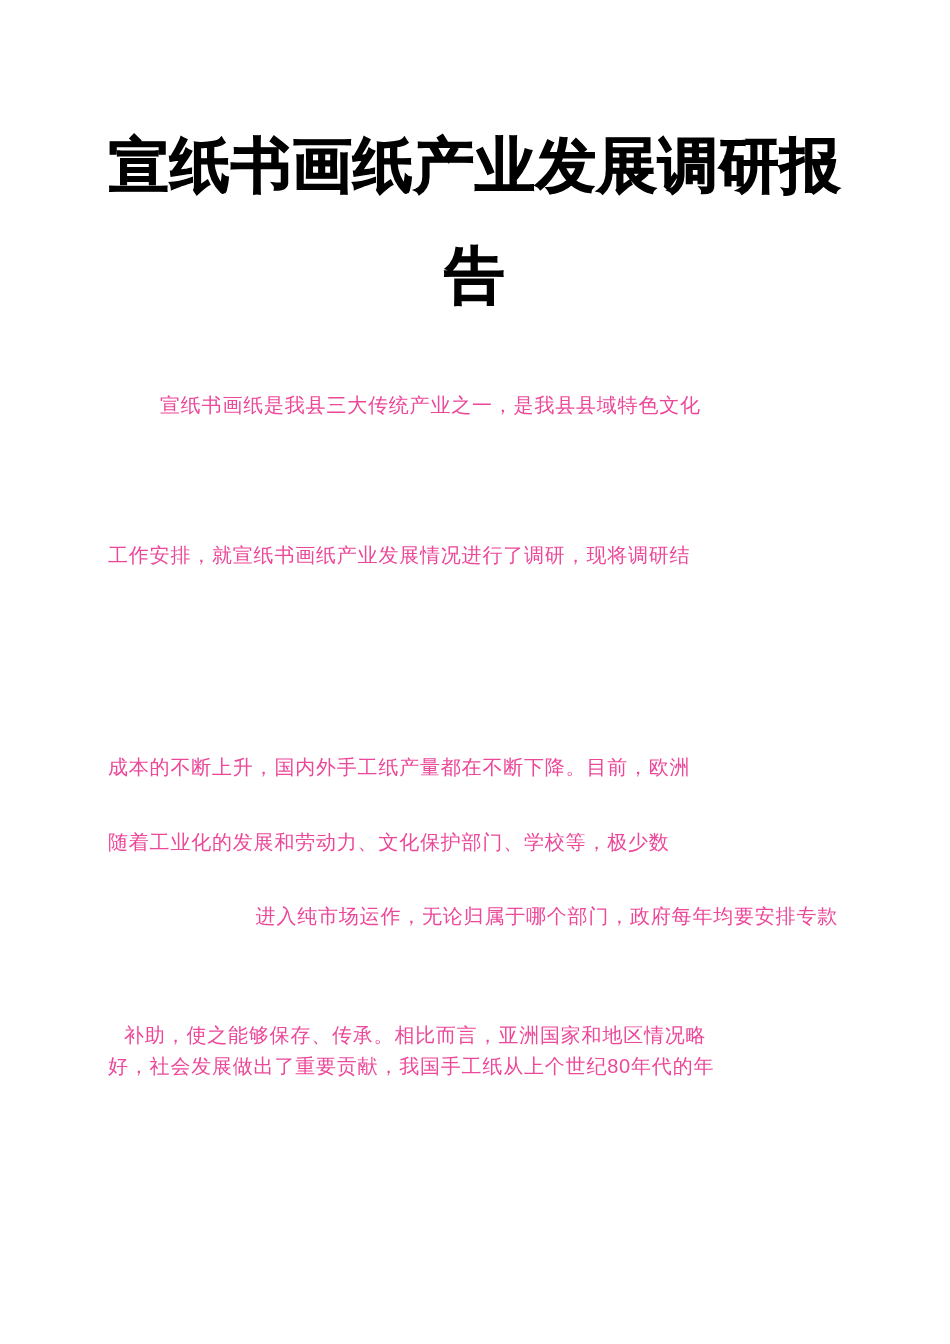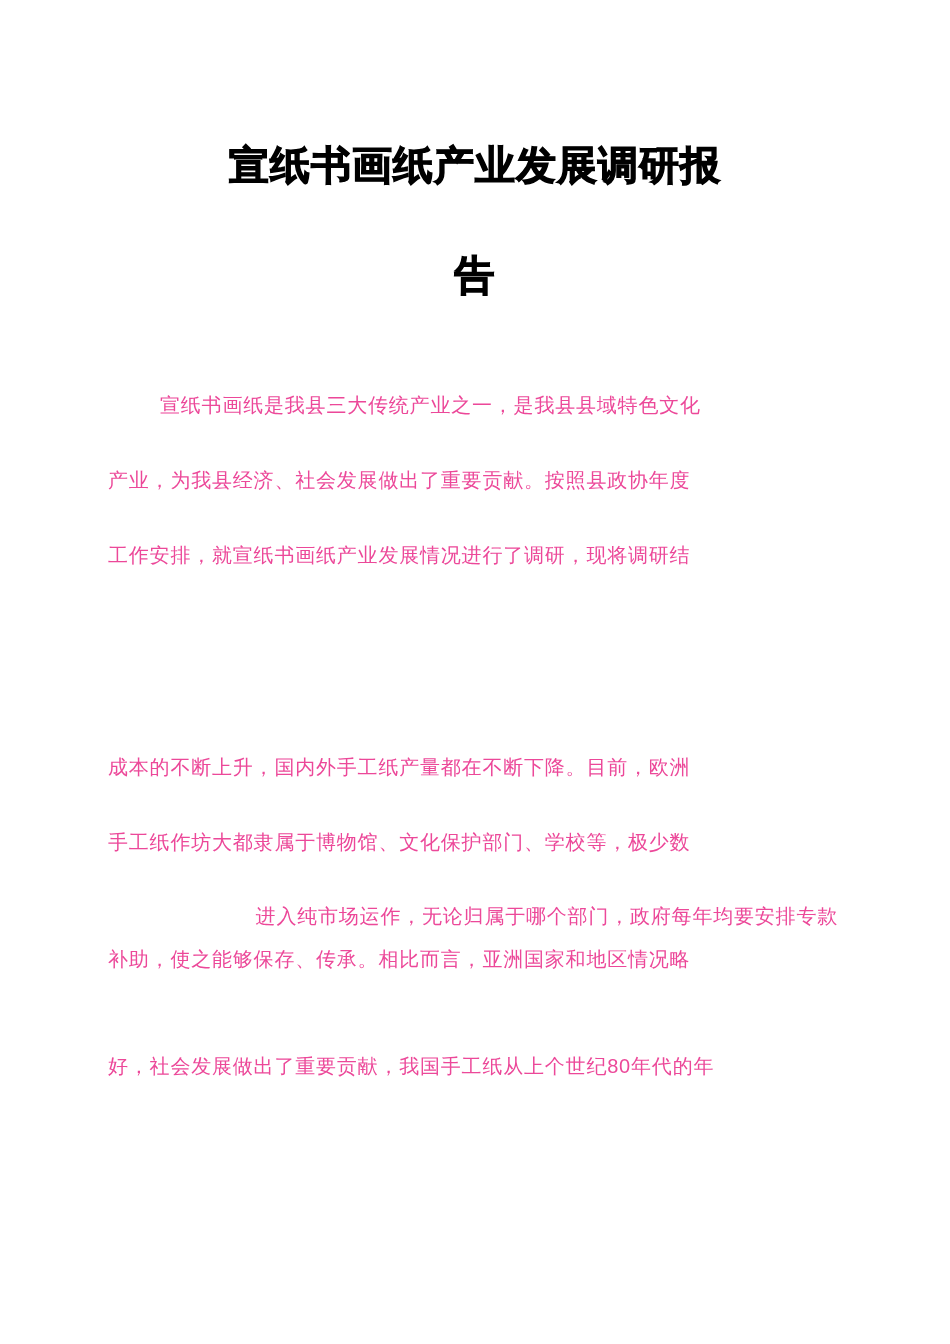--- a/index.html
+++ b/index.html
@@ -1,41 +1,40 @@
 <!DOCTYPE html>
 <html><head>
   <meta charset="utf-8">
   <style>
     html, body { margin: 0; padding: 0; background: #ffffff; }
     body { width: 950px; height: 1344px; position: relative; overflow: hidden; color: #000000; }
     .page { position: absolute; left: 0; top: 0; width: 950px; height: 1344px; background: #ffffff; }
     .title {
       position: absolute; left: 0; width: 950px; text-align: center;
       font-family: "DejaVu Sans", sans-serif; font-weight: 900;
-      font-size: 40px; line-height: 60px; letter-spacing: 1px; color: #000;
+      font-size: 60px; line-height: 60px; letter-spacing: 1px; color: #000;
       -webkit-text-stroke: 1.2px #000;
     }
     .title.l1 { top: 135px; }
     .title.l2 { top: 245px; }
     .line {
       position: absolute; left: 108px; width: 730px; white-space: nowrap;
       font-family: Liberation Sans, sans-serif; font-size: 20px; line-height: 30px; color: #ec4899;
       letter-spacing: 0.8px;
     }
     .indent { left: 160px; }
   </style>
 </head>
 <body>
 
 <div class="page">
   <div class="title l1">宣纸书画纸产业发展调研报</div>
   <div class="title l2">告</div>
 
   <div class="line indent" style="top:390px;">宣纸书画纸是我县三大传统产业之一，是我县县域特色文化</div>
-  <div class="line" style="top:465px;">产业，为我县经济、社会发展做出了重要贡献。按照县政协年度</div>
   <div class="line" style="top:540px;">工作安排，就宣纸书画纸产业发展情况进行了调研，现将调研结</div>
 
   <div class="line" style="top:752px;">成本的不断上升，国内外手工纸产量都在不断下降。目前，欧洲</div>
-  <div class="line" style="top:827px;">手工纸作坊大都隶属于博物馆、文化保护部门、学校等，极少数</div>
+  <div class="line" style="top:827px;">随着工业化的发展和劳动力、文化保护部门、学校等，极少数</div>
   <div class="line" style="top:901px;text-align:right;">进入纯市场运作，无论归属于哪个部门，政府每年均要安排专款</div>
-  <div class="line" style="top:944px;">补助，使之能够保存、传承。相比而言，亚洲国家和地区情况略</div>
+  <div class="line" style="top:1020px;margin-left:16px;">补助，使之能够保存、传承。相比而言，亚洲国家和地区情况略</div>
   <div class="line" style="top:1051px;">好，社会发展做出了重要贡献，我国手工纸从上个世纪80年代的年</div>
 </div>
 
 </body></html>

